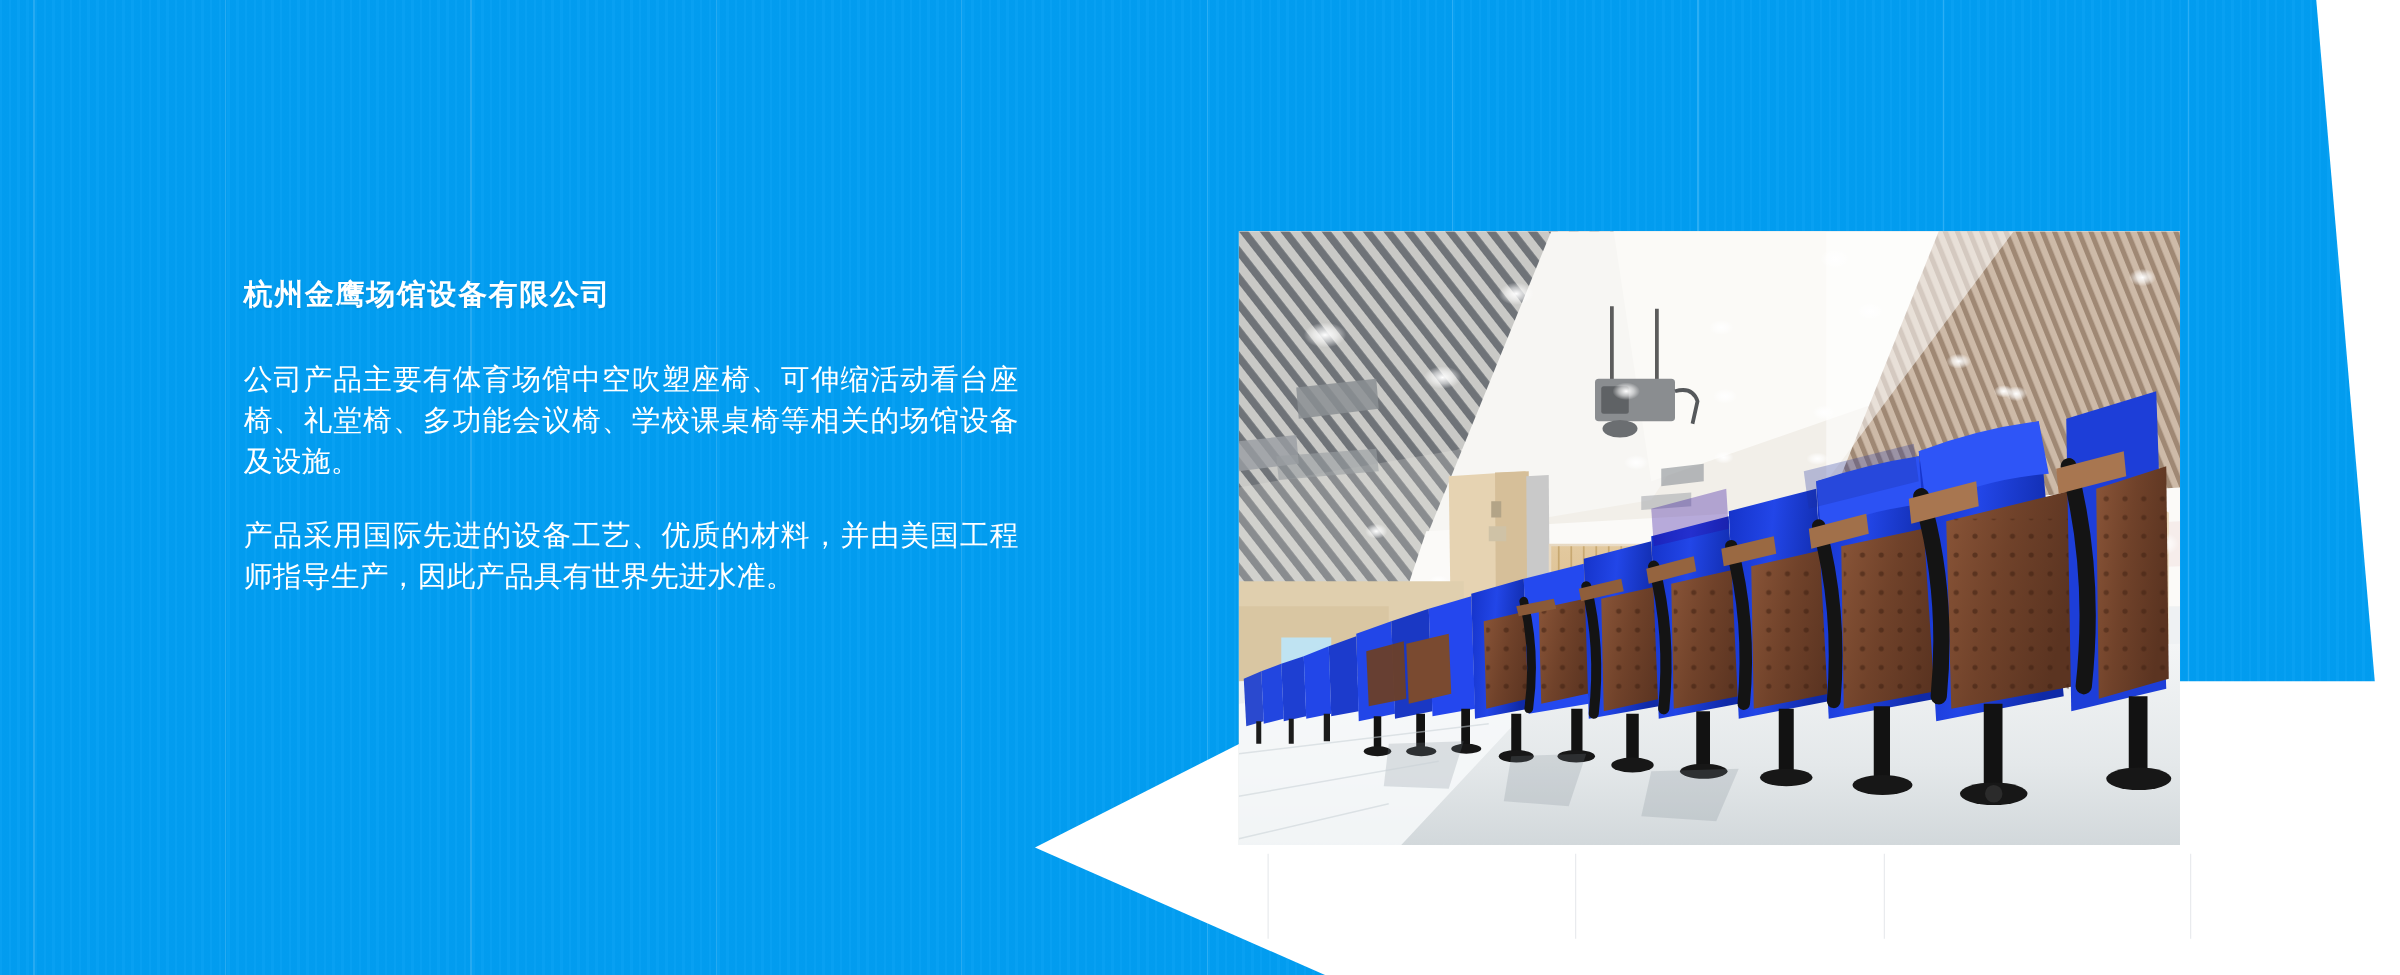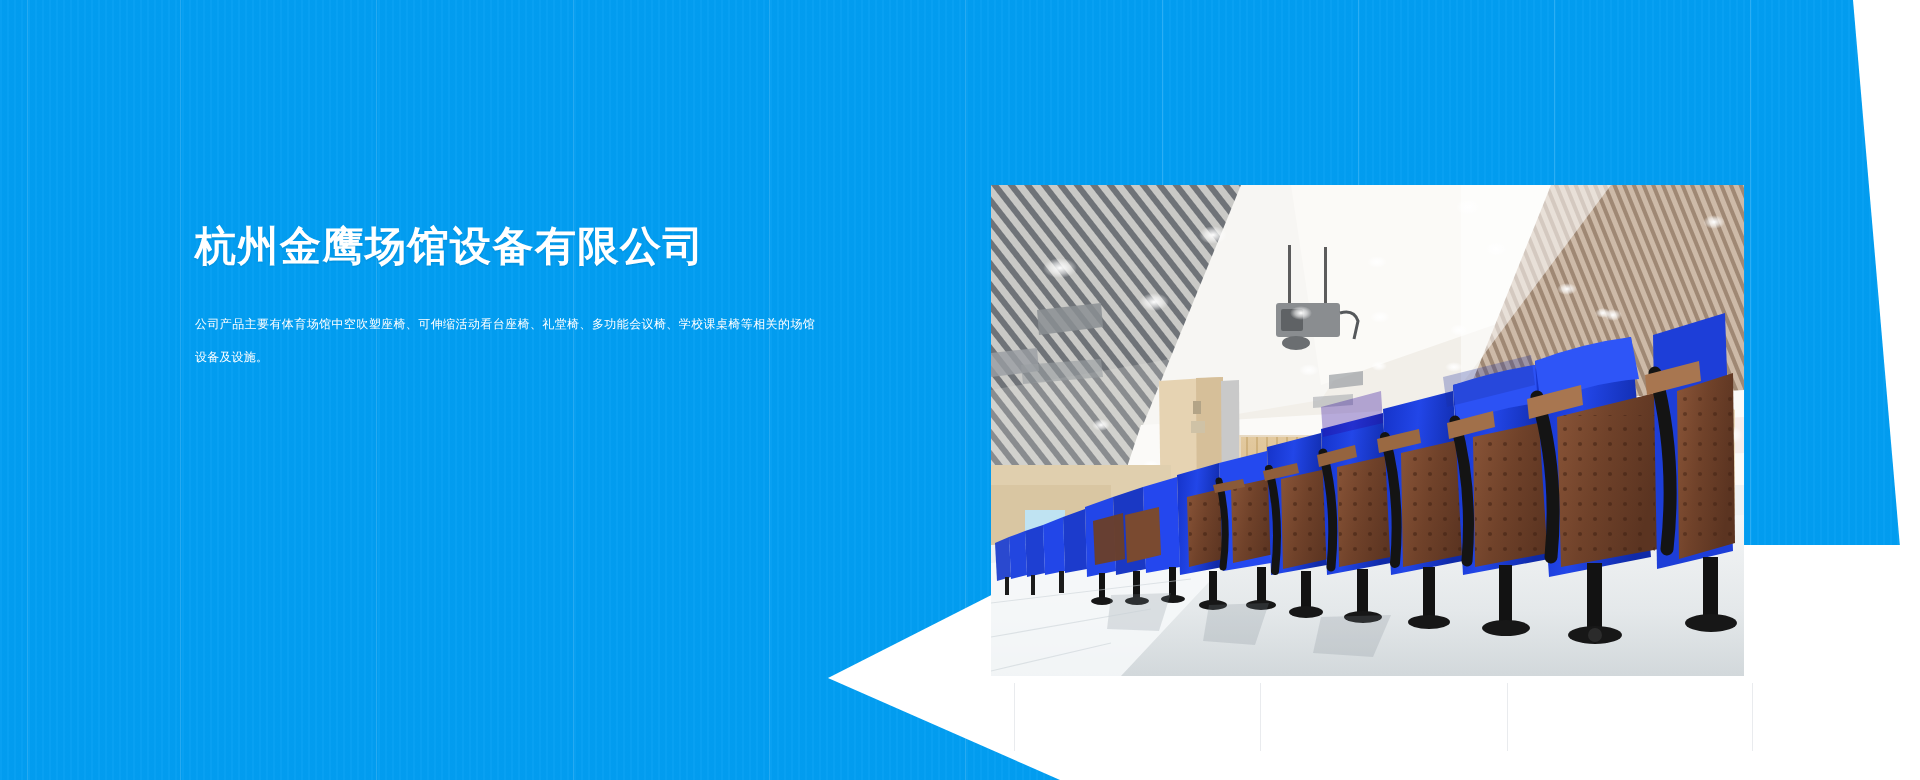--- a/index.html
+++ b/index.html
@@ -56,29 +56,29 @@
 
   
   #copy{
     position:absolute;
     left:195px; top:222px;
     width:620px;
     color:#ffffff;
     z-index:6;
   }
   #headline{
-    font-size:41px;
+    font-size:23px;
     font-weight:bold;
     letter-spacing:1.5px;
     line-height:1.2;
     margin-bottom:37px;
     text-shadow:0 1px 2px rgba(0,0,0,.10);
   }
   .para{
-    font-size:12px;
+    font-size:23px;
     line-height:33px;
     margin-bottom:26px;
     letter-spacing:.2px;
     text-align:justify;
     text-justify:inter-ideograph;
   }
   .para:last-child{ margin-bottom:0; }
 
   
   #photo-frame{
@@ -117,20 +117,21 @@
     <polygon points="1920,545 1920,780 828,678" fill="#ffffff"></polygon>
   </svg>
 
 </div>
 
 <div id="copy">
   <h1 id="headline">杭州金鹰场馆设备有限公司</h1>
 
   <p class="para">公司产品主要有体育场馆中空吹塑座椅、可伸缩活动看台座椅、礼堂椅、多功能会议椅、学校课桌椅等相关的场馆设备及设施。</p>
 
+  <p class="para">产品采用国际先进的设备工艺、优质的材料，并由美国工程师指导生产，因此产品具有世界先进水准。</p>
 
 </div>
 
 <div id="photo-frame">
   <svg viewBox="0 0 753 491" preserveAspectRatio="none">
     <defs>
       <linearGradient id="ceilA" x1="0" y1="0" x2="0.3" y2="1">
         <stop offset="0%" stop-color="#d9d9d6"></stop>
         <stop offset="100%" stop-color="#a9a9a6"></stop>
       </linearGradient>

